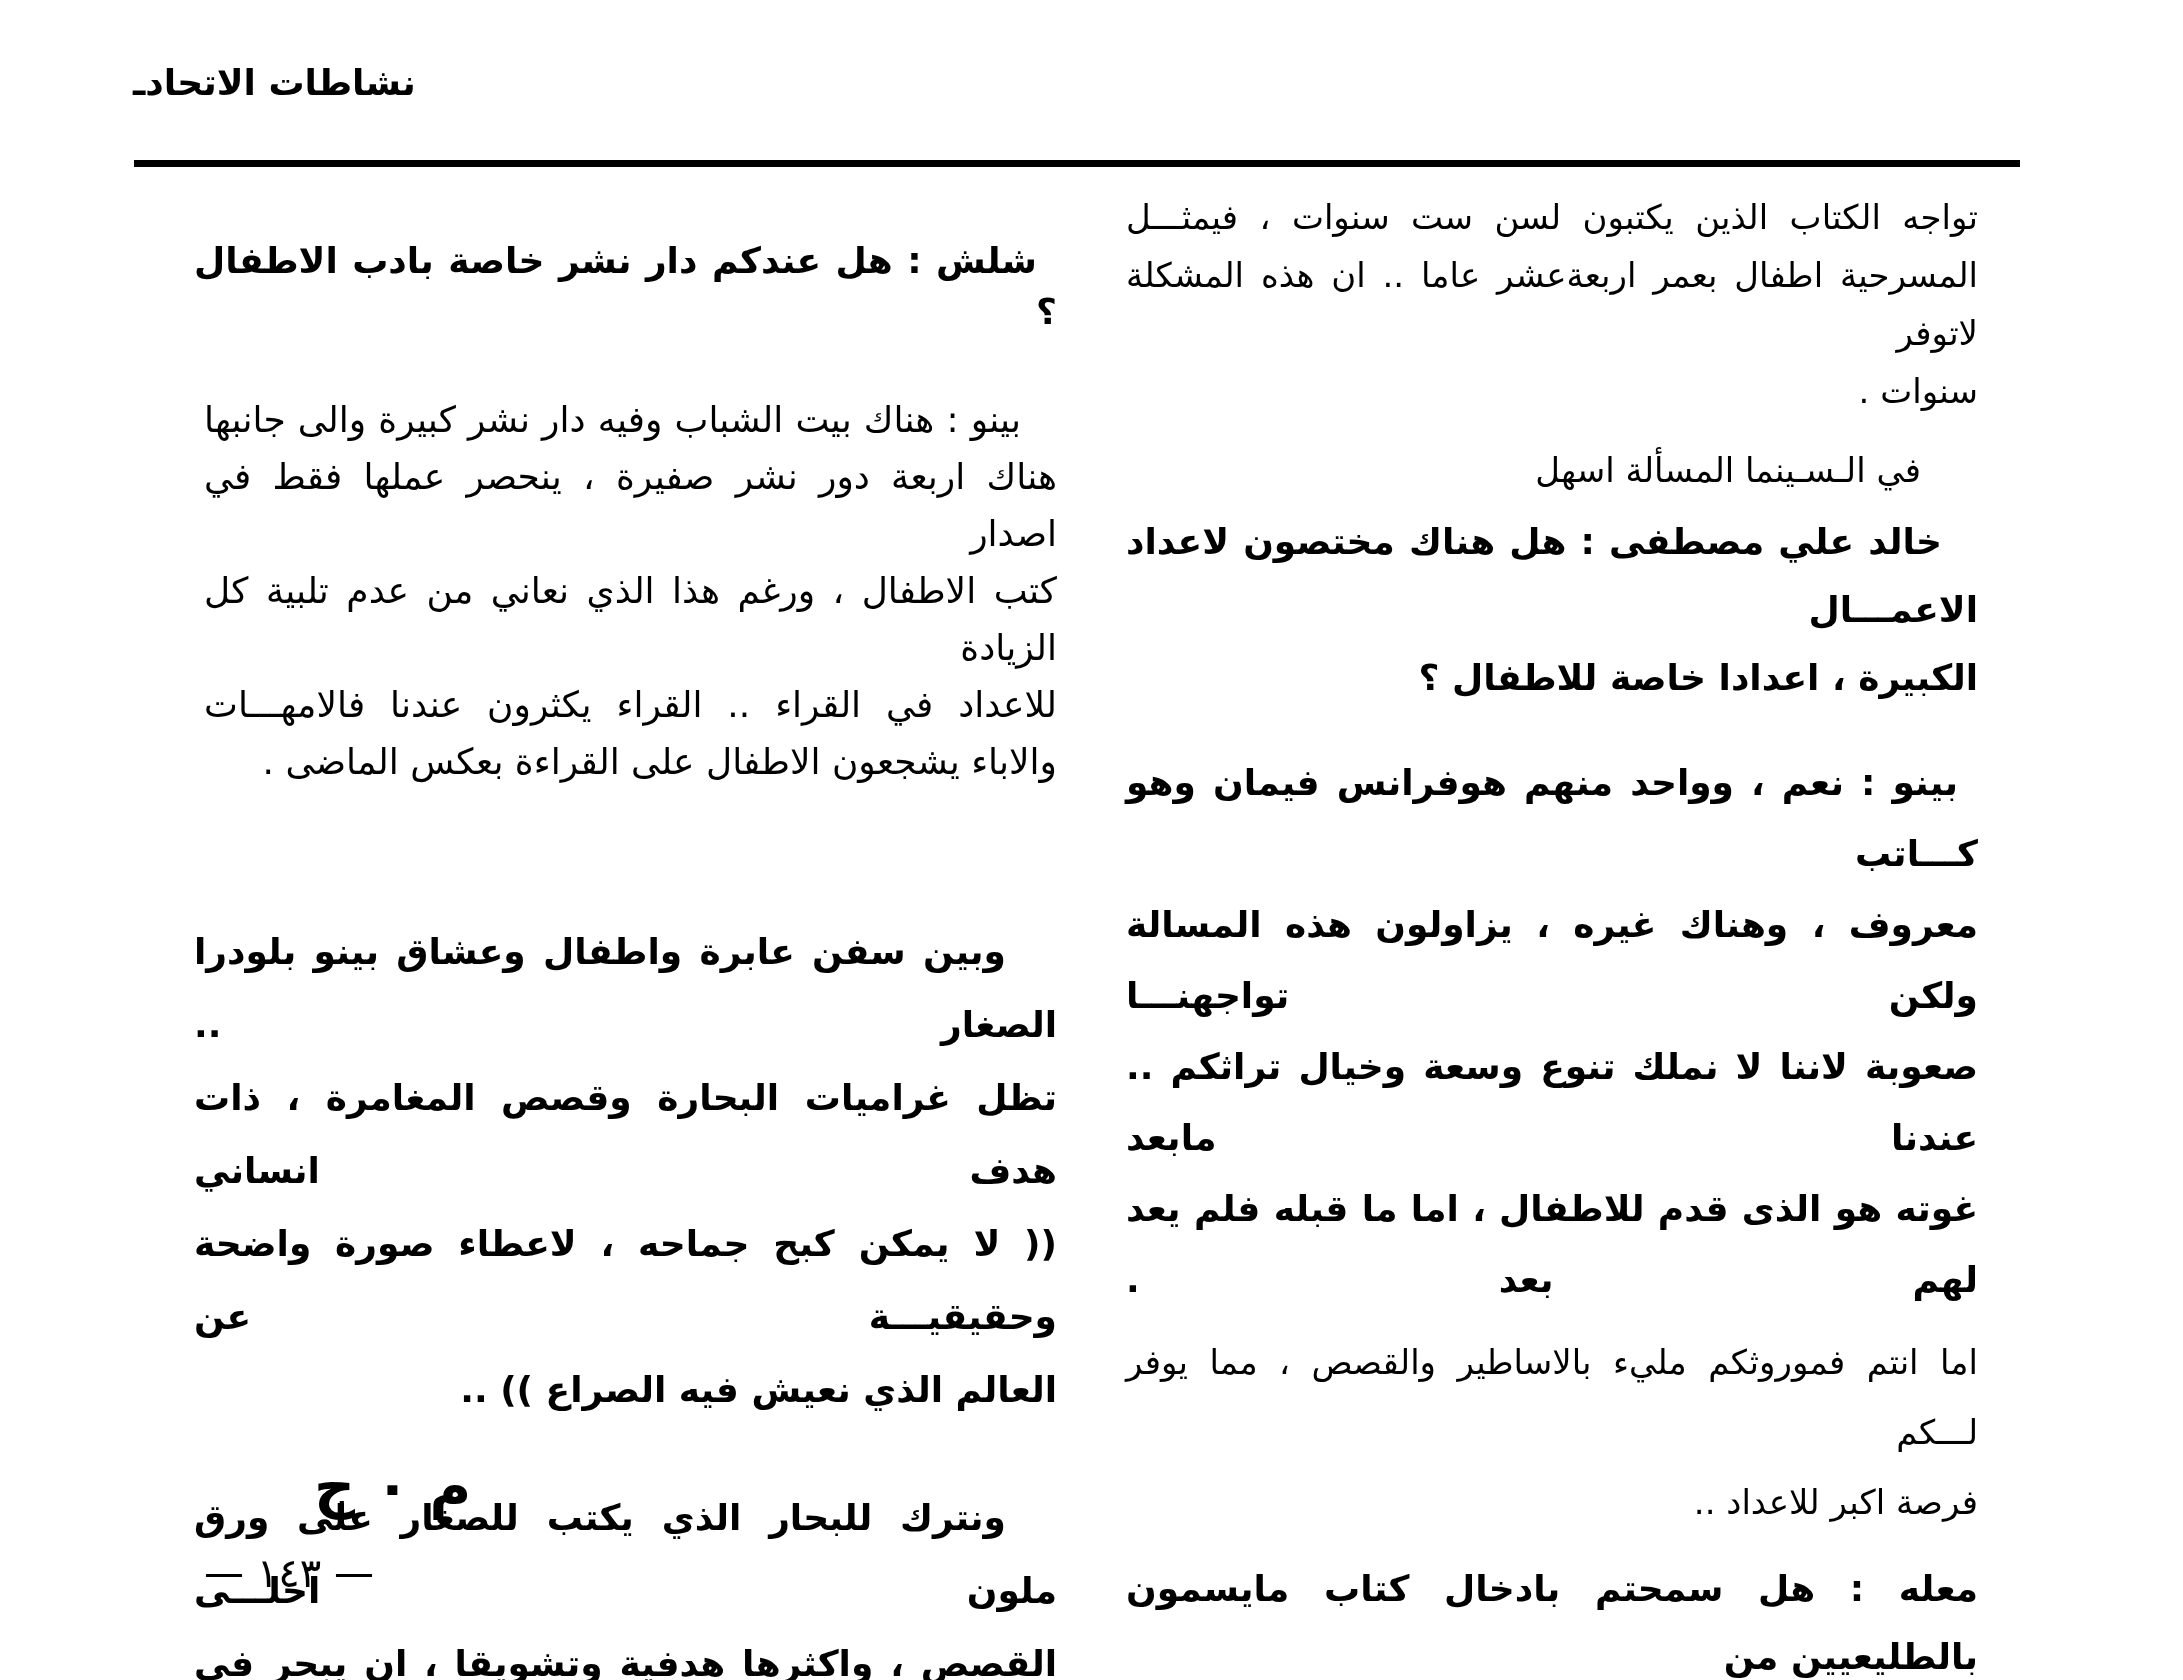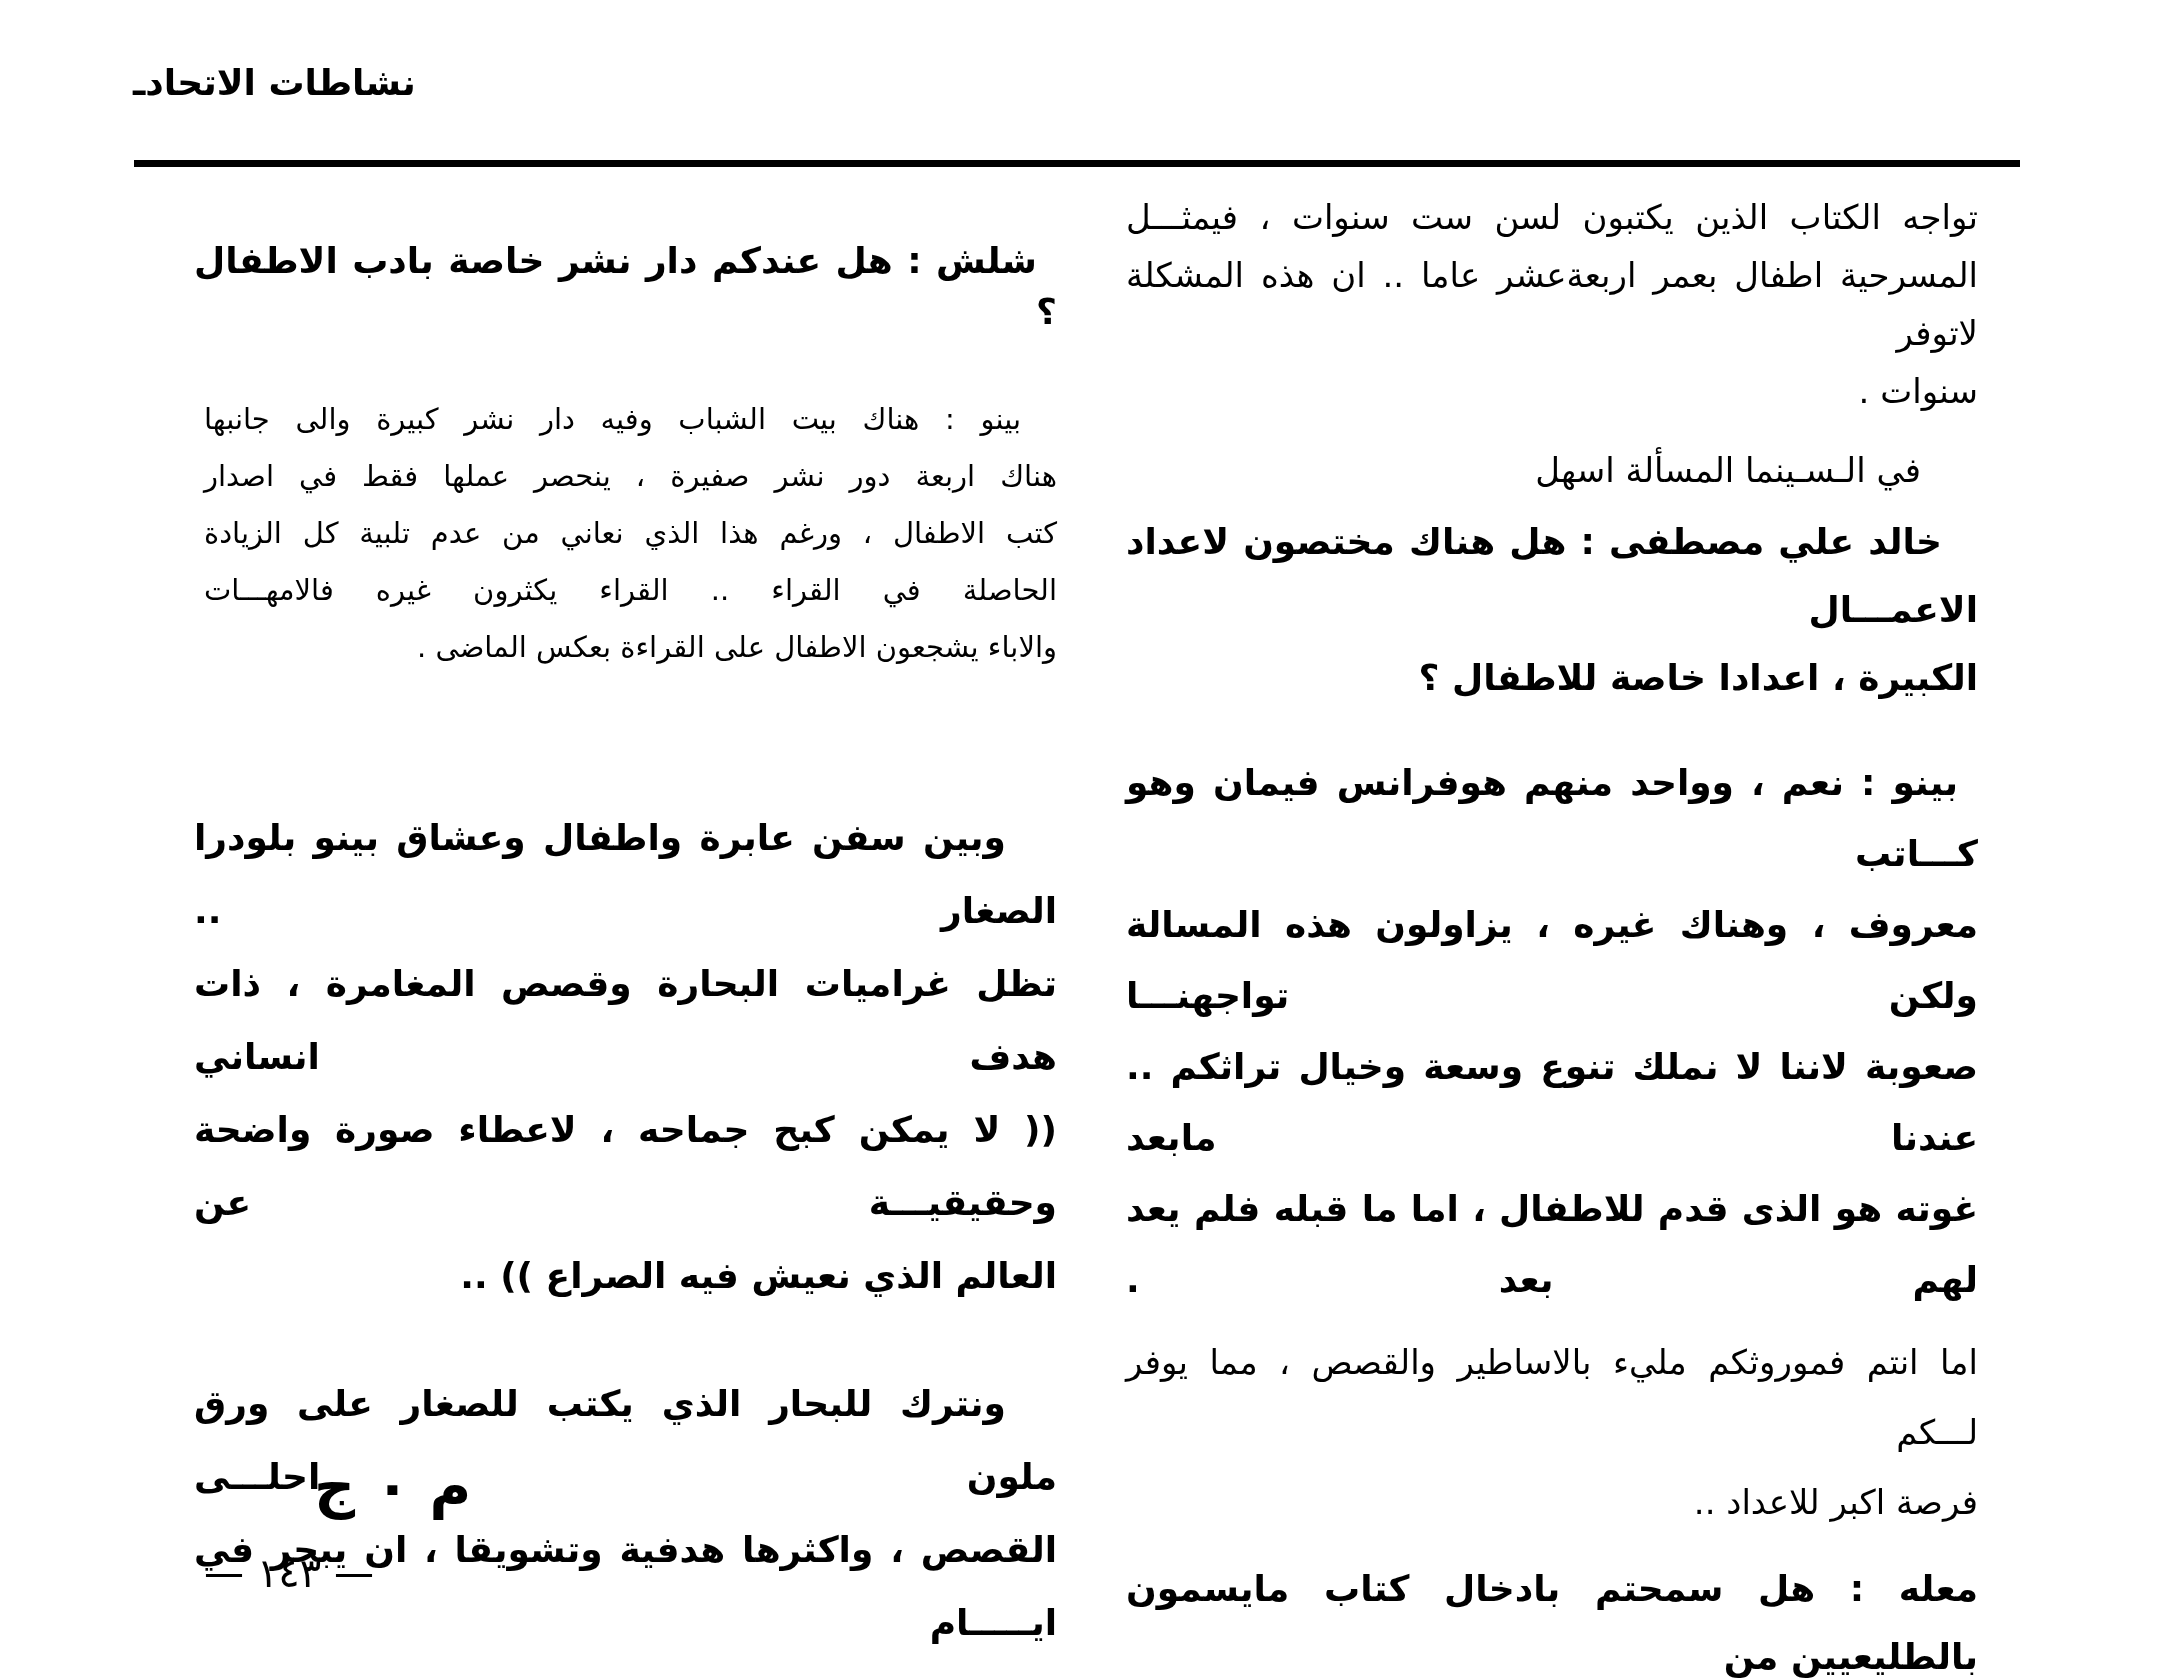--- a/index.html
+++ b/index.html
@@ -34,21 +34,21 @@
   .r-intro { font-size:34px; line-height:58px; margin-top:9.5px; }
   .r-cinema { font-size:34px; line-height:47px; margin-top:27px;
               padding-right:57px; text-align:right; }
   .r-q1 { font-size:36px; font-weight:bold; line-height:68px; margin-top:14.2px; }
   .r-a1b { font-size:36px; font-weight:bold; line-height:71px; margin-top:35px; }
   .r-a1r { font-size:34px; line-height:70px; margin-top:12.6px; }
   .r-q2 { font-size:36px; font-weight:bold; line-height:68px; margin-top:17.4px; }
 
   
   .l-q  { font-size:36px; font-weight:bold; line-height:51px; margin-top:57px; }
-  .l-a  { font-size:29px; line-height:57px; margin-top:54px;margin-left:10px; }
+  .l-a  { font-size:36px; line-height:57px; margin-top:54px;margin-left:10px; }
   .l-b1 { font-size:36px; font-weight:bold; line-height:73px; margin-top:125px; }
   .l-b2 { font-size:36px; font-weight:bold; line-height:73px; margin-top:55px; }
 
   .initials {
     position:absolute; left:314px; top:1453px;
     font-size:57px; font-weight:bold; white-space:nowrap;
   }
   .page-num {
     position:absolute; left:204px; top:1550px;
     font-size:40px; white-space:nowrap;
@@ -97,21 +97,21 @@
 
   <section class="col left-col">
     <div class="para l-q indent-s">
         <div class="line">شلش : هل عندكم دار نشر خاصة بادب الاطفال ؟</div>
       </div>
 
     <div class="para l-a indent-m">
         <div class="line">بينو : هناك بيت الشباب وفيه دار نشر كبيرة والى جانبها</div>
         <div class="line">هناك اربعة دور نشر صفيرة ، ينحصر عملها فقط في اصدار</div>
         <div class="line">كتب الاطفال ، ورغم هذا الذي نعاني من عدم تلبية كل الزيادة</div>
-        <div class="line">الحاصلة في القراء .. القراء يكثرون غيره  فالامهـــات</div>
+        <div class="line">للاعداد في القراء .. القراء يكثرون عندنا  فالامهـــات</div>
         <div class="line">والاباء يشجعون الاطفال على القراءة بعكس الماضى .</div>
       </div>
 
     <div class="para l-b1 indent-l">
         <div class="line">وبين سفن عابرة واطفال وعشاق بينو بلودرا الصغار ..</div>
         <div class="line">تظل غراميات البحارة وقصص المغامرة ، ذات هدف انساني</div>
         <div class="line">(( لا يمكن كبح جماحه ، لاعطاء صورة واضحة وحقيقيـــة عن</div>
         <div class="line">العالم الذي نعيش فيه الصراع )) ..</div>
       </div>
 

